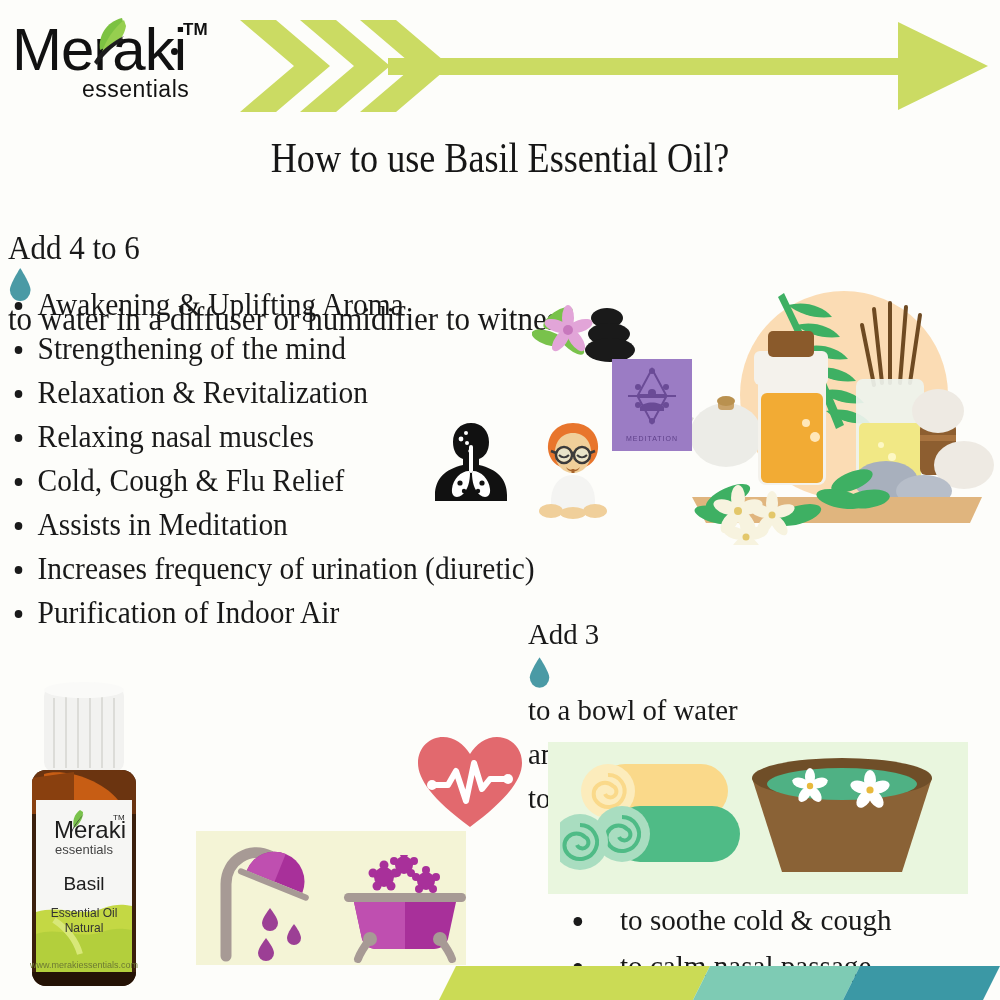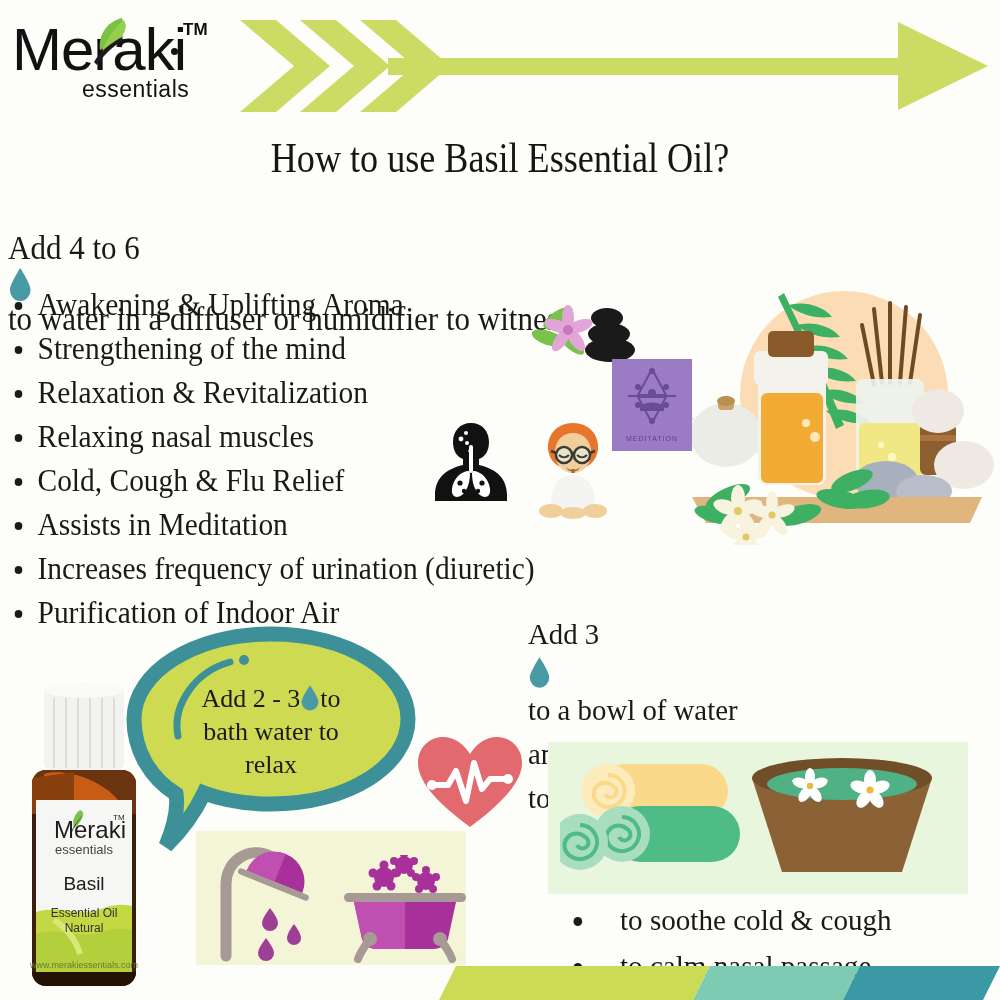--- a/index.html
+++ b/index.html
@@ -467,35 +467,20 @@
     <path d="M14 47 L116 47 L108 84 C106 90 100 94 94 94 L36 94 C30 94 24 90 22 84 Z" fill="#a8309a"></path>
     <path d="M14 47 L65 47 L65 94 L36 94 C30 94 24 90 22 84 Z" fill="#bf4fb0"></path>
     <g stroke="#a79a95" stroke-width="8" fill="none" stroke-linecap="round">
       <path d="M30 84 C24 92 20 98 18 104"></path>
       <path d="M100 84 C106 92 110 98 112 104"></path>
     </g>
     <circle cx="30" cy="84" r="7" fill="#a79a95"></circle>
     <circle cx="100" cy="84" r="7" fill="#a79a95"></circle>
   </svg>
 
-  <div class="bubble-wrap">
-    <svg class="fig" width="290" height="236" viewBox="0 0 290 236">
-      <path d="M145 10 C222 10 282 48 282 95 C282 142 222 180 145 180 C120 180 97 176 78 169
-               C70 186 56 206 40 222 C50 198 52 182 50 170 C24 154 8 126 8 95 C8 48 68 10 145 10 Z" fill="#cedb52" stroke="#3d9098" stroke-width="15"></path>
-      <path d="M52 112 C46 82 68 48 104 38" fill="none" stroke="#3d9098" stroke-width="7" stroke-linecap="round"></path>
-      <circle cx="118" cy="36" r="5" fill="#3d9098"></circle>
-    </svg>
-    <div class="bubble-text">
-      <span>Add 2 - 3</span><svg style="display:inline-block;vertical-align:-4px;" width="20" height="27" viewBox="0 0 26 34">
-          <path d="M13 1 C13 1 24 17 24 23 A11 11 0 0 1 2 23 C2 17 13 1 13 1 Z" fill="#4a9aa5"></path>
-        </svg><span>to</span><br>
-      <span>bath water to</span><br>
-      <span>relax</span>
-    </div>
-  </div>
 
   <svg class="bottle fig" viewBox="0 0 140 318">
     <defs>
       <clipPath id="bodyclip">
           <rect x="18" y="88" width="104" height="216" rx="14"></rect>
         </clipPath>
       <clipPath id="labclip">
           <rect x="22" y="118" width="96" height="172"></rect>
         </clipPath>
     </defs>

